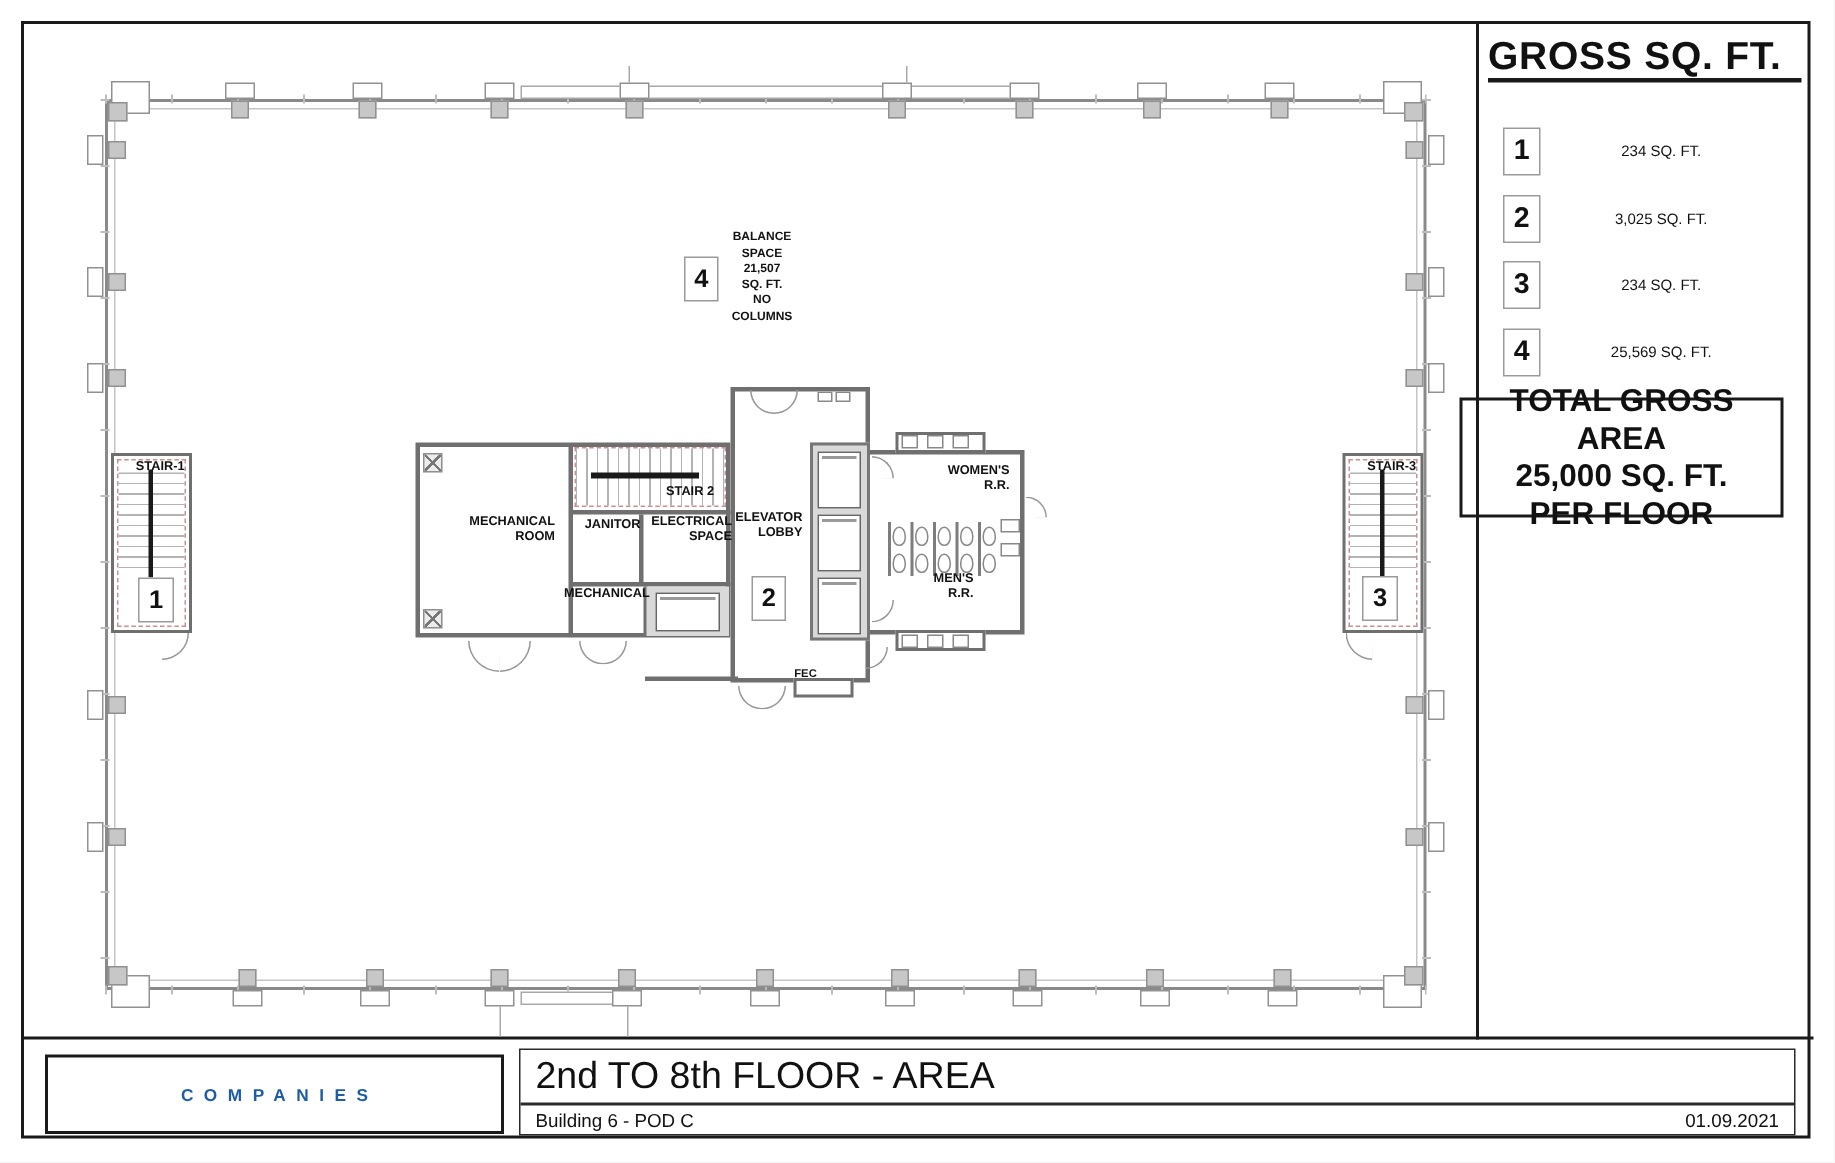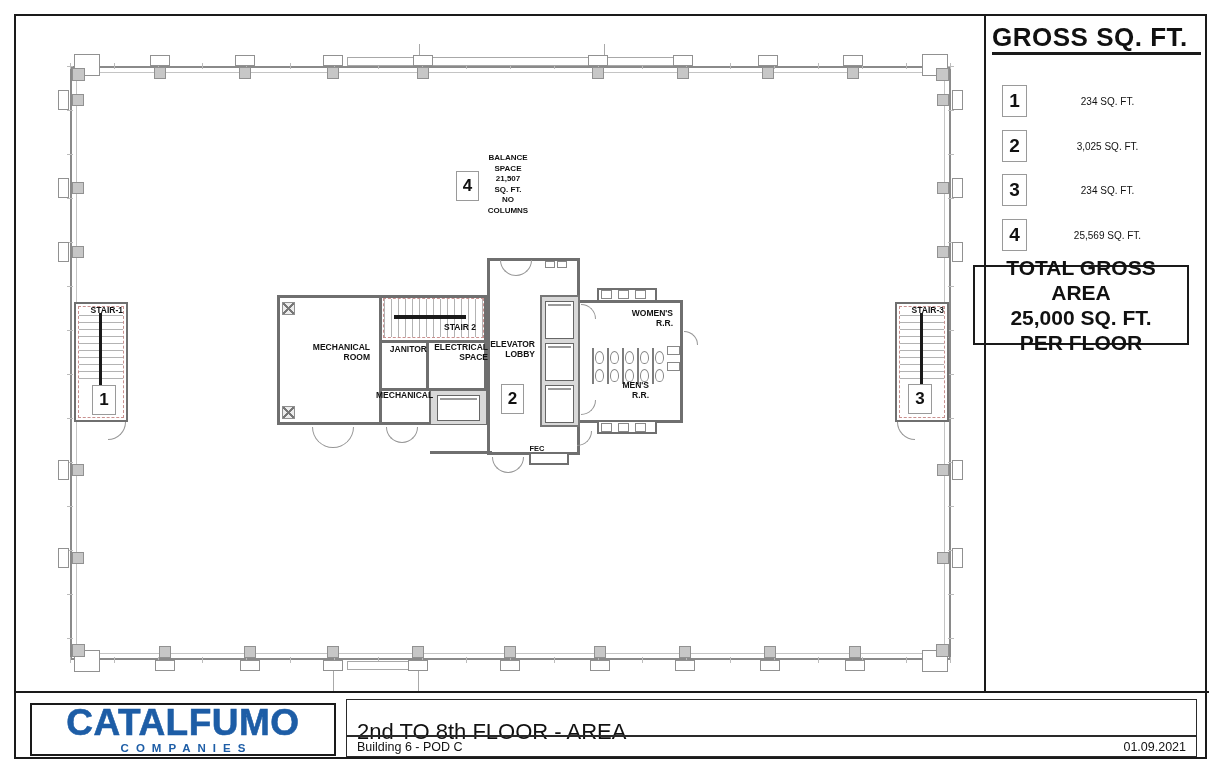--- a/index.html
+++ b/index.html
@@ -43,21 +43,21 @@
   .lnum{width:23px;height:30px;border:1px solid #9a9a9a;display:flex;align-items:center;justify-content:center;
         font-weight:bold;font-size:19px;flex:0 0 auto;}
   .larea{flex:1;text-align:center;font-size:10px;}
   .total-box{border:2px solid #1a1a1a;display:flex;align-items:center;justify-content:center;
              font-weight:bold;font-size:21px;line-height:25px;text-align:center;white-space:pre-line;}
   
   .logo-box{border:2px solid #1a1a1a;display:flex;flex-direction:column;align-items:center;justify-content:center;}
   .logo-name{font-weight:bold;font-size:37px;line-height:34px;letter-spacing:.5px;-webkit-text-stroke:.6px currentColor;}
   .logo-sub{font-weight:bold;font-size:11.5px;letter-spacing:7px;margin-top:2px;text-indent:7px;}
   .title-box{border:1.5px solid #2a2a2a;}
-  .tb-title{font-size:22px;margin-top:16px;}
+  .tb-title{font-size:25px;}
   .tb-sub{font-size:12.5px;}
 </style>
 </head>
 <body>
 
 <div class="sheet">
 
   <div class="abs" style="left:14px;top:14px;width:1193px;height:745px;border:2px solid #1a1a1a;"></div>
   <div class="abs line" style="left:984px;top:14px;width:2px;height:679px;"></div>
   <div class="abs line" style="left:14px;top:691px;width:1195px;height:2px;"></div>
@@ -274,21 +274,20 @@
       <div class="larea">25,569 SQ. FT.</div>
     </div>
 
     <div class="abs total-box" style="left:973px;top:265px;width:216px;height:80px;">TOTAL GROSS AREA
 25,000 SQ. FT.
 PER FLOOR</div>
   </div>
 
   <div>
     <div class="abs logo-box" style="left:30px;top:703px;width:306px;height:53px;color:#1d5da6;">
-      <div class="logo-name">CATALFUMO</div>
       <div class="logo-sub">COMPANIES</div>
     </div>
 
     <div class="abs title-box" style="left:346px;top:699px;width:851px;height:58px;">
       <div class="abs tb-title" style="left:10px;top:3px;">2nd TO 8th FLOOR - AREA</div>
       <div class="abs" style="left:0;top:35px;width:100%;height:1.5px;background:#2a2a2a;"></div>
       <div class="abs tb-sub" style="left:10px;top:40px;">Building 6 - POD C</div>
       <div class="abs tb-sub" style="right:10px;top:40px;">01.09.2021</div>
     </div>
   </div>

